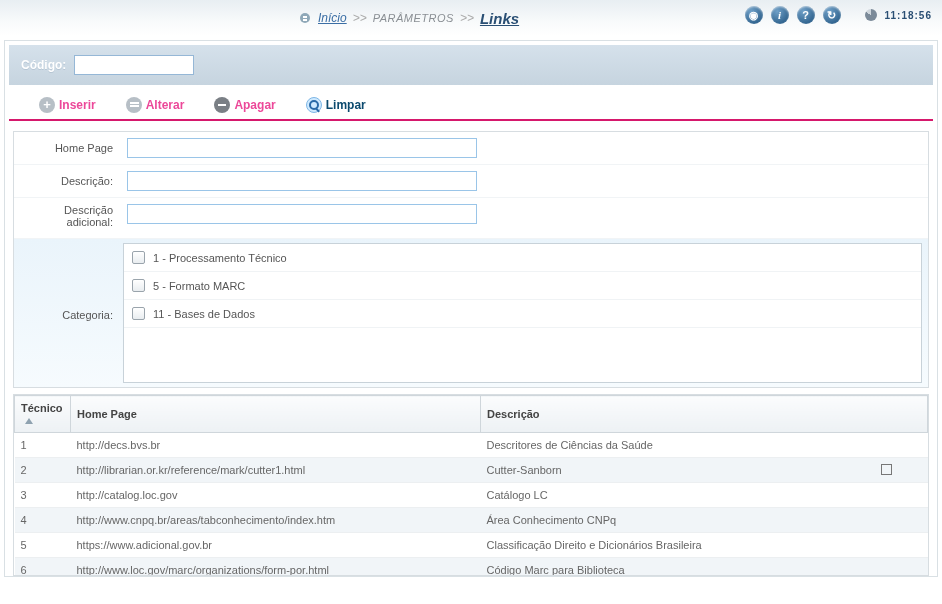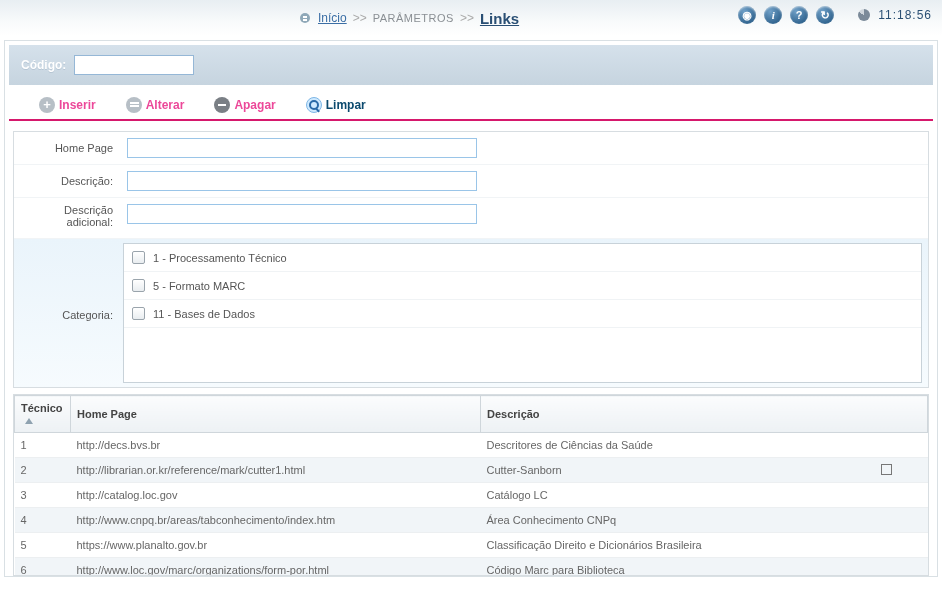--- a/index.html
+++ b/index.html
@@ -18,20 +18,21 @@
     padding-left: 300px;
     position: relative;
     background: linear-gradient(to bottom, #e8eef2 0%, #f8fafb 60%, #ffffff 100%);
   }
   .breadcrumb {
     display: flex;
     align-items: center;
     gap: 6px;
     color: #888;
     font-size: 12px;
+    font-style: italic;
   }
   .breadcrumb a { color: #3b6ea5; text-decoration: underline; }
   .breadcrumb .current { font-weight: bold; font-size: 15px; text-decoration: underline; color: #2a4f74;}
   .breadcrumb .sep { color: #aaa; }
   .breadcrumb .param { color:#8a8f94; letter-spacing:0.5px; font-size:11px;}
   .bc-icon {
     width:10px; height:10px; border-radius:50%;
     background:#8fa8b8; position:relative; display:inline-block; margin-right:2px;
   }
   .bc-icon::after{
@@ -53,21 +54,21 @@
     background: radial-gradient(circle at 35% 30%, #6fa0c8, #1a4e7a);
     display:flex; align-items:center; justify-content:center;
     color:#fff; font-weight:bold; font-size:11px;
     box-shadow: inset 0 1px 2px rgba(255,255,255,0.6);
   }
   .clock-icon {
     width: 12px; height: 12px; border-radius: 50%;
     background: conic-gradient(#7b8a99 0deg 300deg, #cfd6dc 300deg 360deg);
     position: relative;
   }
-  .clock-time { color:#2a4f74; font-weight:normal; letter-spacing:1px; font-size:12px;}
+  .clock-time { color:#2a4f74; font-weight:bold; letter-spacing:1px; font-size:10px;}
   
   .outer-frame{
     margin:4px 4px 0 4px;
     border:1px solid #d9e0e4;
   }
   .codigo-bar {
     background: linear-gradient(to bottom, #d5e1eb, #c6d4df);
     padding: 10px 12px;
     margin:4px;
     display:flex; align-items:center; gap:8px;
@@ -300,21 +301,21 @@
               <td class="url">http://catalog.loc.gov</td>
               <td><span>Catálogo LC</span></td>
             </tr>
             <tr>
               <td>4</td>
               <td class="url">http://www.cnpq.br/areas/tabconhecimento/index.htm</td>
               <td><span>Área Conhecimento CNPq</span></td>
             </tr>
             <tr>
               <td>5</td>
-              <td class="url">https://www.planalto.gov.br</td>
+              <td class="url">https://www.adicional.gov.br</td>
               <td><span>Classificação Direito e Dicionários Brasileira</span></td>
             </tr>
             <tr>
               <td>6</td>
               <td class="url">http://www.loc.gov/marc/organizations/form-por.html</td>
               <td><span>Código Marc para Biblioteca</span></td>
             </tr>
           </tbody>
       </table>
     </div>

